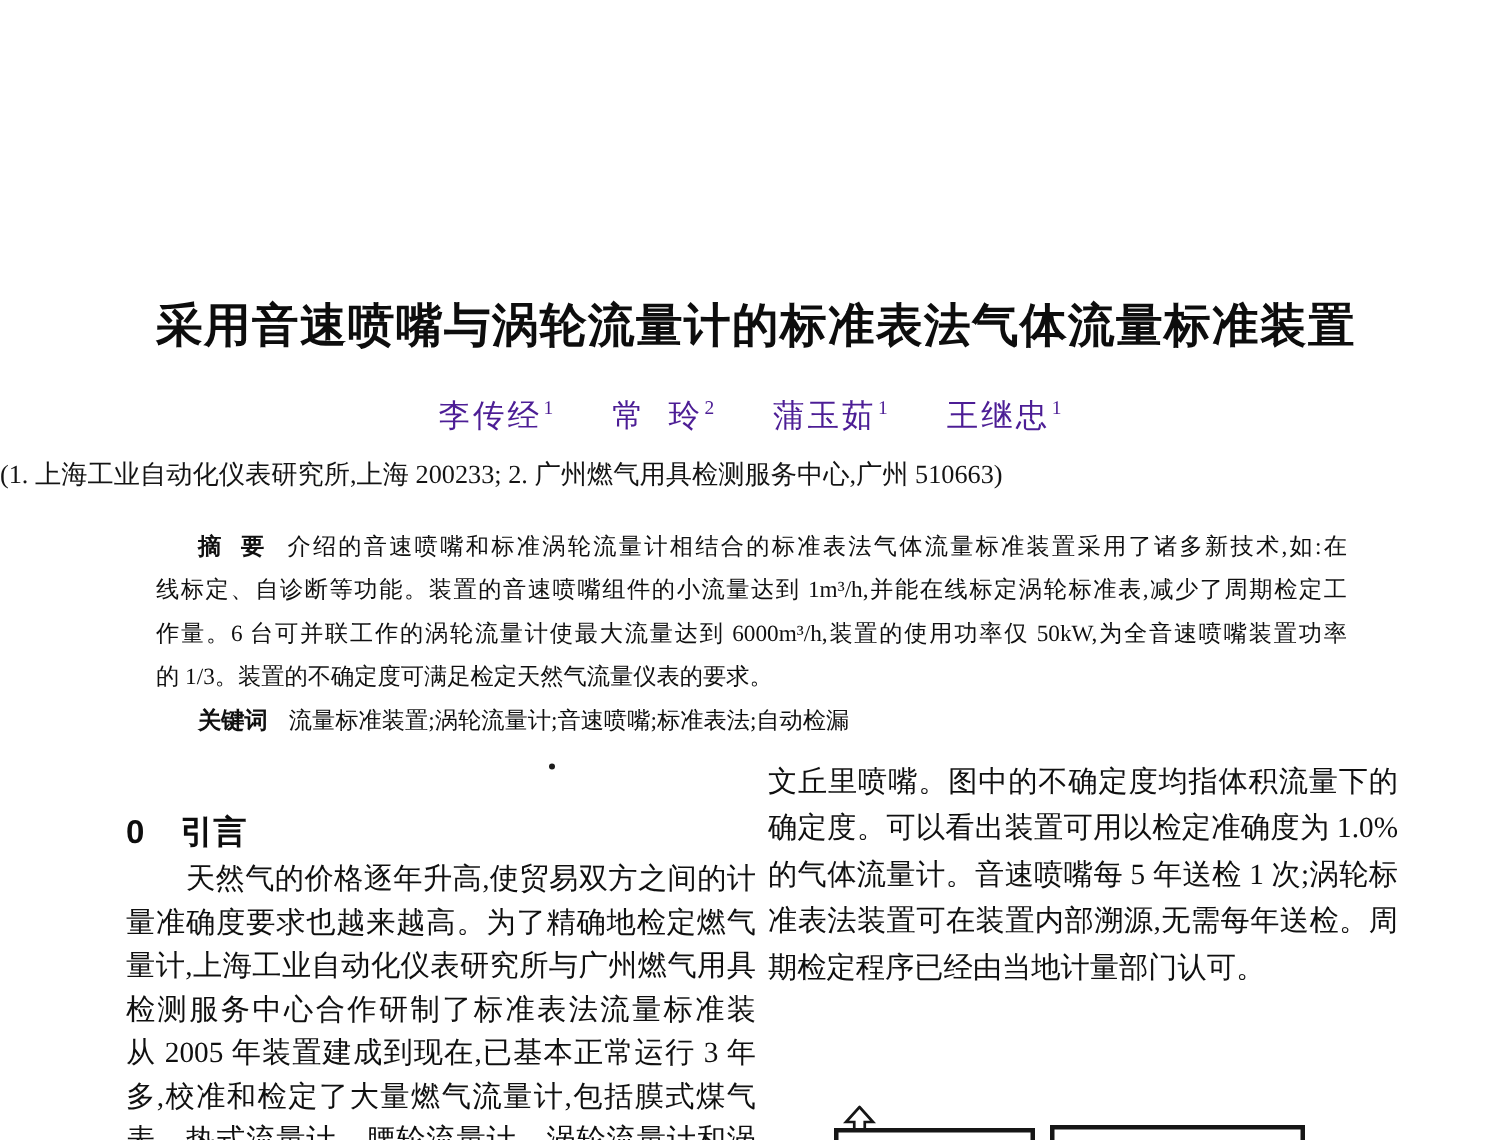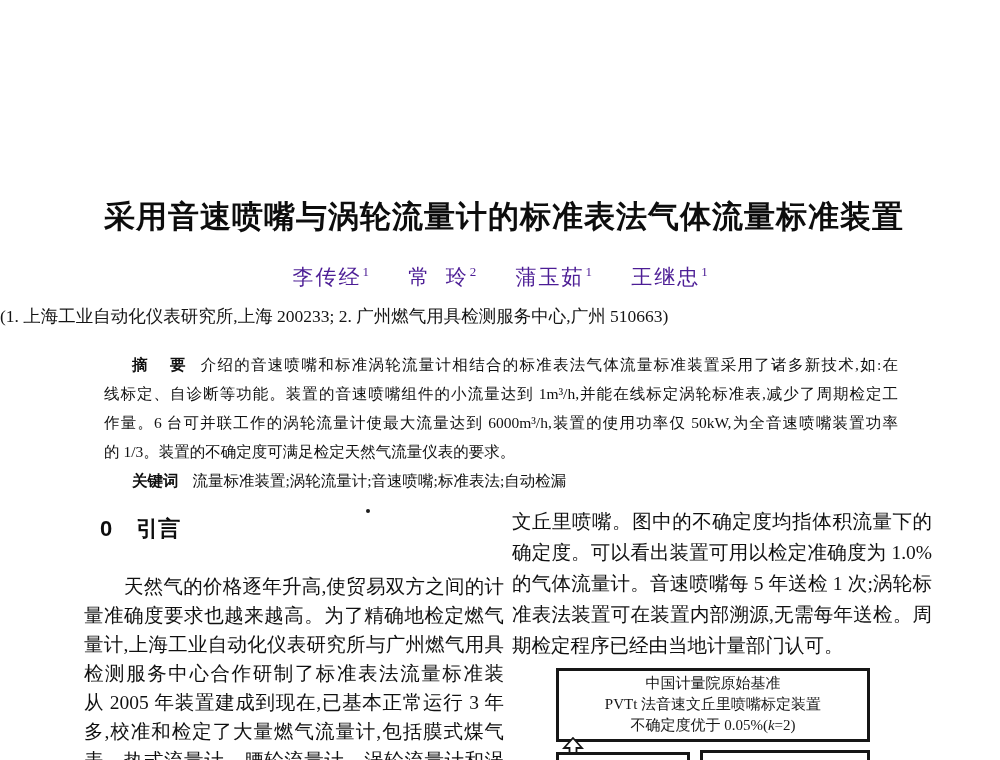--- a/index.html
+++ b/index.html
@@ -74,35 +74,34 @@
   }
   .abs-just {
     text-align: justify;
     text-align-last: justify;
     white-space: normal;
     overflow: hidden;
   }
   .abs-first { padding-left: 28px; }
   .lbl {
     font-weight: 700;
-    font-family: Liberation Mono, monospace;
+    font-family: Liberation Sans, sans-serif;
     margin-right: 14px;
     white-space: pre;
   }
 
   
   .sec-heading {
     position: absolute;
     left: 84px;
-    top: 514px;
+    top: 540px;
     font-size: 22px;
     font-weight: 700;
     font-family: "Liberation Sans", "DejaVu Sans", sans-serif;
     color: #0d0d0d;
-    margin-left: 16px;
   }
   .sec-num { margin-right: 24px; }
 
   .col-lines { position: absolute; font-size: 19.5px; color: #101010; }
   .left-lines  { left: 84px;  top: 572px; width: 420px; }
   .right-lines { left: 512px; top: 506px; width: 420px; }
 
   .body-line {
     height: 29px;
     line-height: 29px;
@@ -193,25 +192,20 @@
   </div>
 
   <div class="col-lines right-lines">
     <div class="body-line just">文丘里喷嘴。图中的不确定度均指体积流量下的不</div>
     <div class="body-line just">确定度。可以看出装置可用以检定准确度为 1.0%</div>
     <div class="body-line just">的气体流量计。音速喷嘴每 5 年送检 1 次;涡轮标</div>
     <div class="body-line just">准表法装置可在装置内部溯源,无需每年送检。周</div>
     <div class="body-line">期检定程序已经由当地计量部门认可。</div>
   </div>
 
-  <div class="dbox dbox-main">
-    <div>中国计量院原始基准</div>
-    <div>PVTt 法音速文丘里喷嘴标定装置</div>
-    <div><span>不确定度优于 0.05%(</span><span class="k">k</span><span>=2)</span></div>
-  </div>
 
   <svg class="up-arrow" width="22" height="30" viewBox="0 0 22 30">
     <path d="M11 1 L20 11 L14.5 11 L14.5 30 L7.5 30 L7.5 11 L2 11 Z" fill="#ffffff" stroke="#161616" stroke-width="1.8"></path>
   </svg>
 
   <div class="dbox dbox-partial-left"></div>
   <div class="dbox dbox-partial-right"></div>
 
 </div>
 

